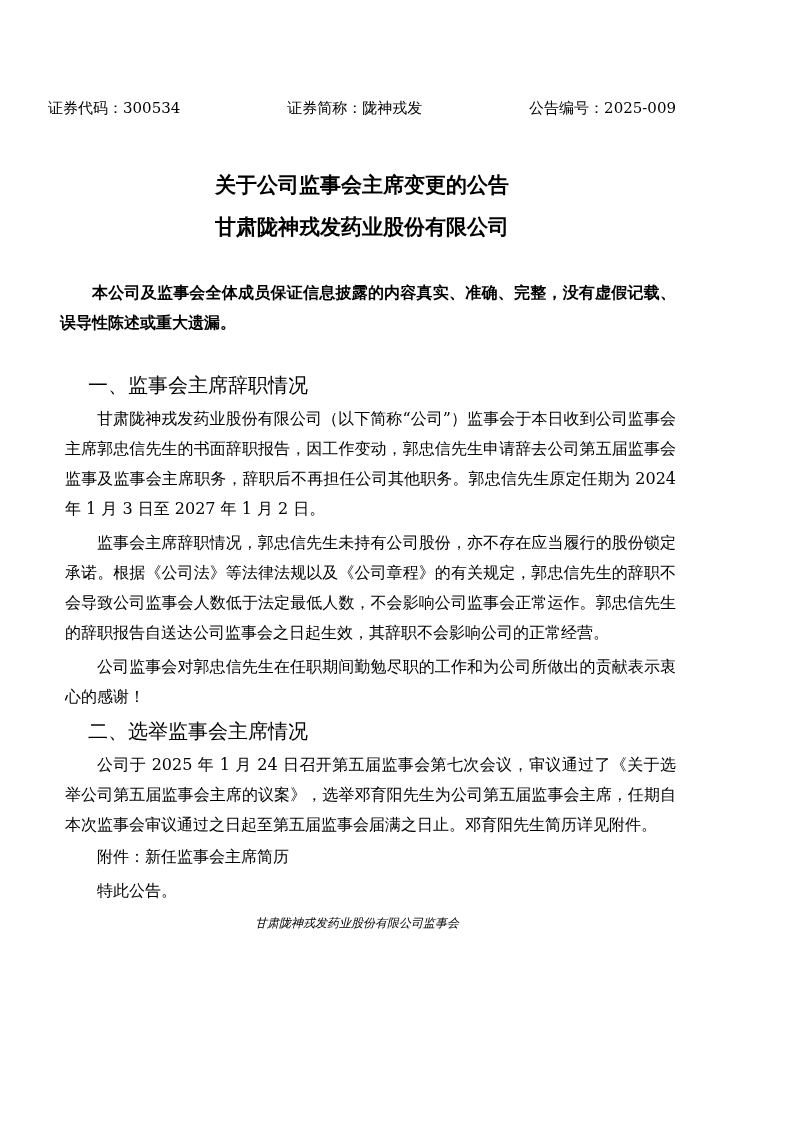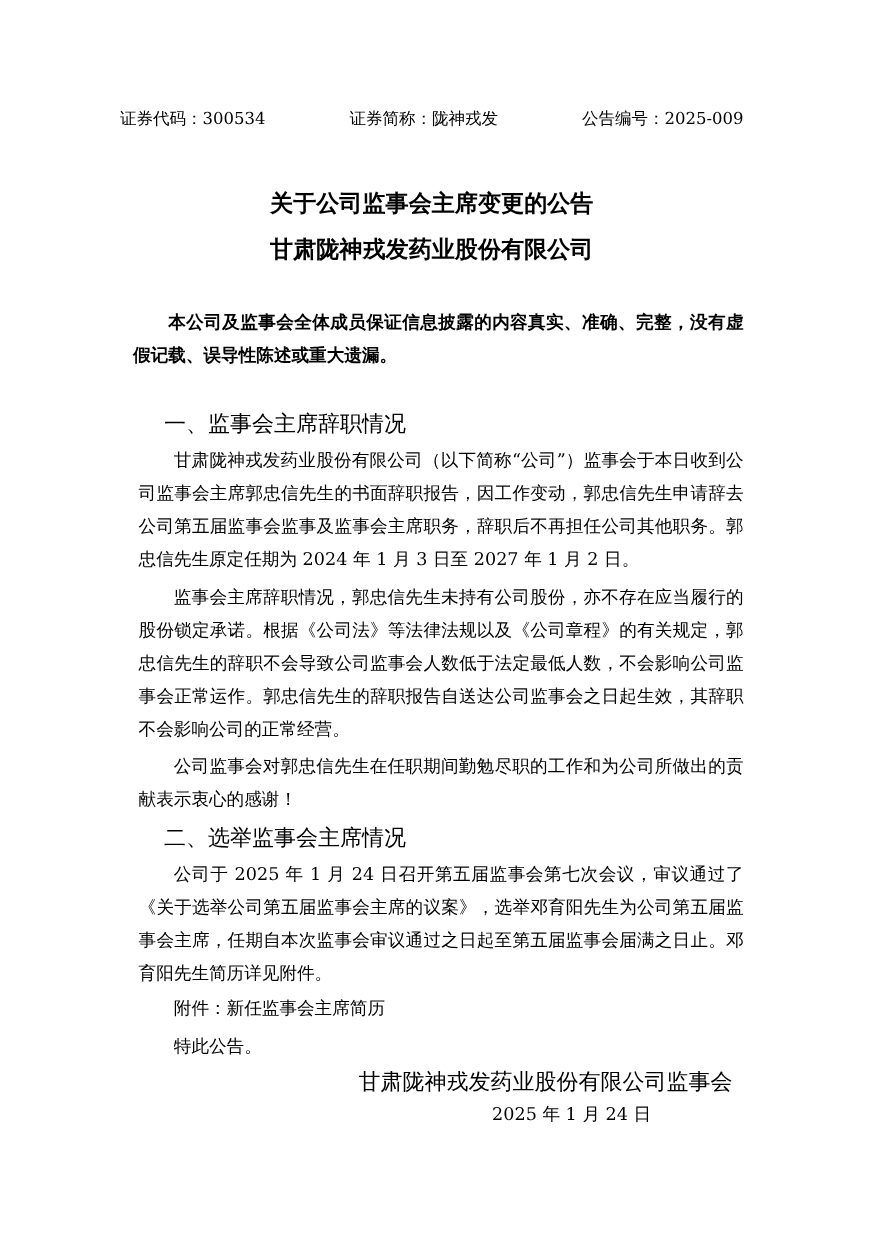--- a/index.html
+++ b/index.html
@@ -5,21 +5,21 @@
   html, body {
     margin: 0;
     padding: 0;
     background: #ffffff;
   }
   .page {
     position: relative;
     width: 794px;
     height: 1122px;
     box-sizing: border-box;
-    padding: 98px 118px 0 109px;
+    padding: 98px 118px 0 48px;
     background: #ffffff;
     color: #000000;
     font-family: "DejaVu Serif", "Liberation Serif", serif;
     overflow: hidden;
   }
   .header-row {
     display: flex;
     justify-content: space-between;
     align-items: baseline;
     font-size: 15px;
@@ -62,24 +62,25 @@
     text-align: justify;
   }
   .para.short {
     text-align: left;
   }
   .attachment {
     margin-top: 2px;
   }
   .sig-company {
     margin: 2px 0 0 0;
-    font-size: 20px;
+    font-size: 12px;
     line-height: 30px;
-    text-align: right;
+    text-align: center;
     padding-right: 10px;
+    font-style: italic;
   }
   .sig-date {
     margin: 0;
     font-size: 16px;
     line-height: 30px;
     text-align: right;
     padding-right: 84px;
   }
 </style>
 </head>
@@ -106,16 +107,15 @@
   <p class="para">公司监事会对郭忠信先生在任职期间勤勉尽职的工作和为公司所做出的贡献表示衷心的感谢！</p>
 
   <p class="sec-heading">二、选举监事会主席情况</p>
   <p class="para">公司于 2025 年 1 月 24 日召开第五届监事会第七次会议，审议通过了《关于选举公司第五届监事会主席的议案》，选举邓育阳先生为公司第五届监事会主席，任期自本次监事会审议通过之日起至第五届监事会届满之日止。邓育阳先生简历详见附件。</p>
 
   <p class="para short attachment">附件：新任监事会主席简历</p>
   <p class="para short">特此公告。</p>
 
   <div>
     <p class="sig-company">甘肃陇神戎发药业股份有限公司监事会</p>
-    <p class="sig-date">2025 年 1 月 24 日</p>
   </div>
 
 </div>
 
 </body></html>

